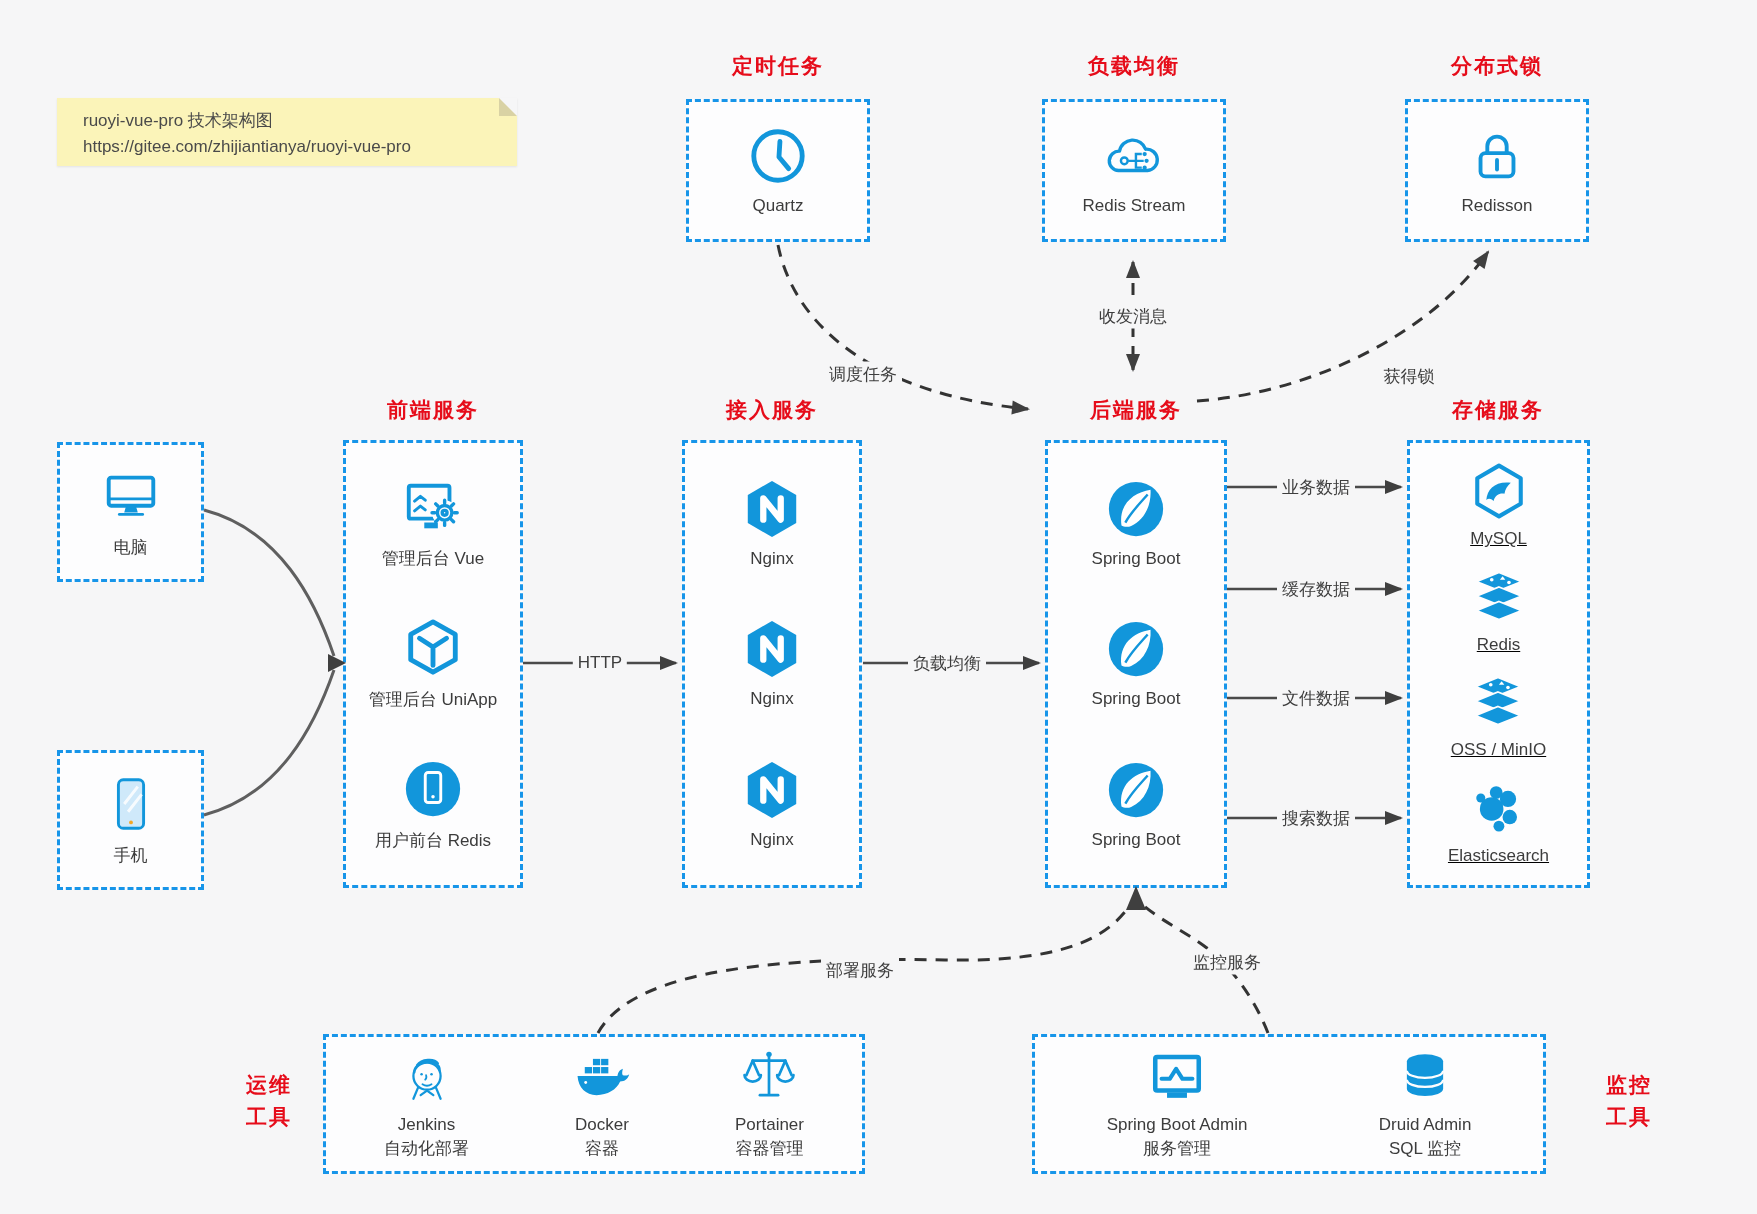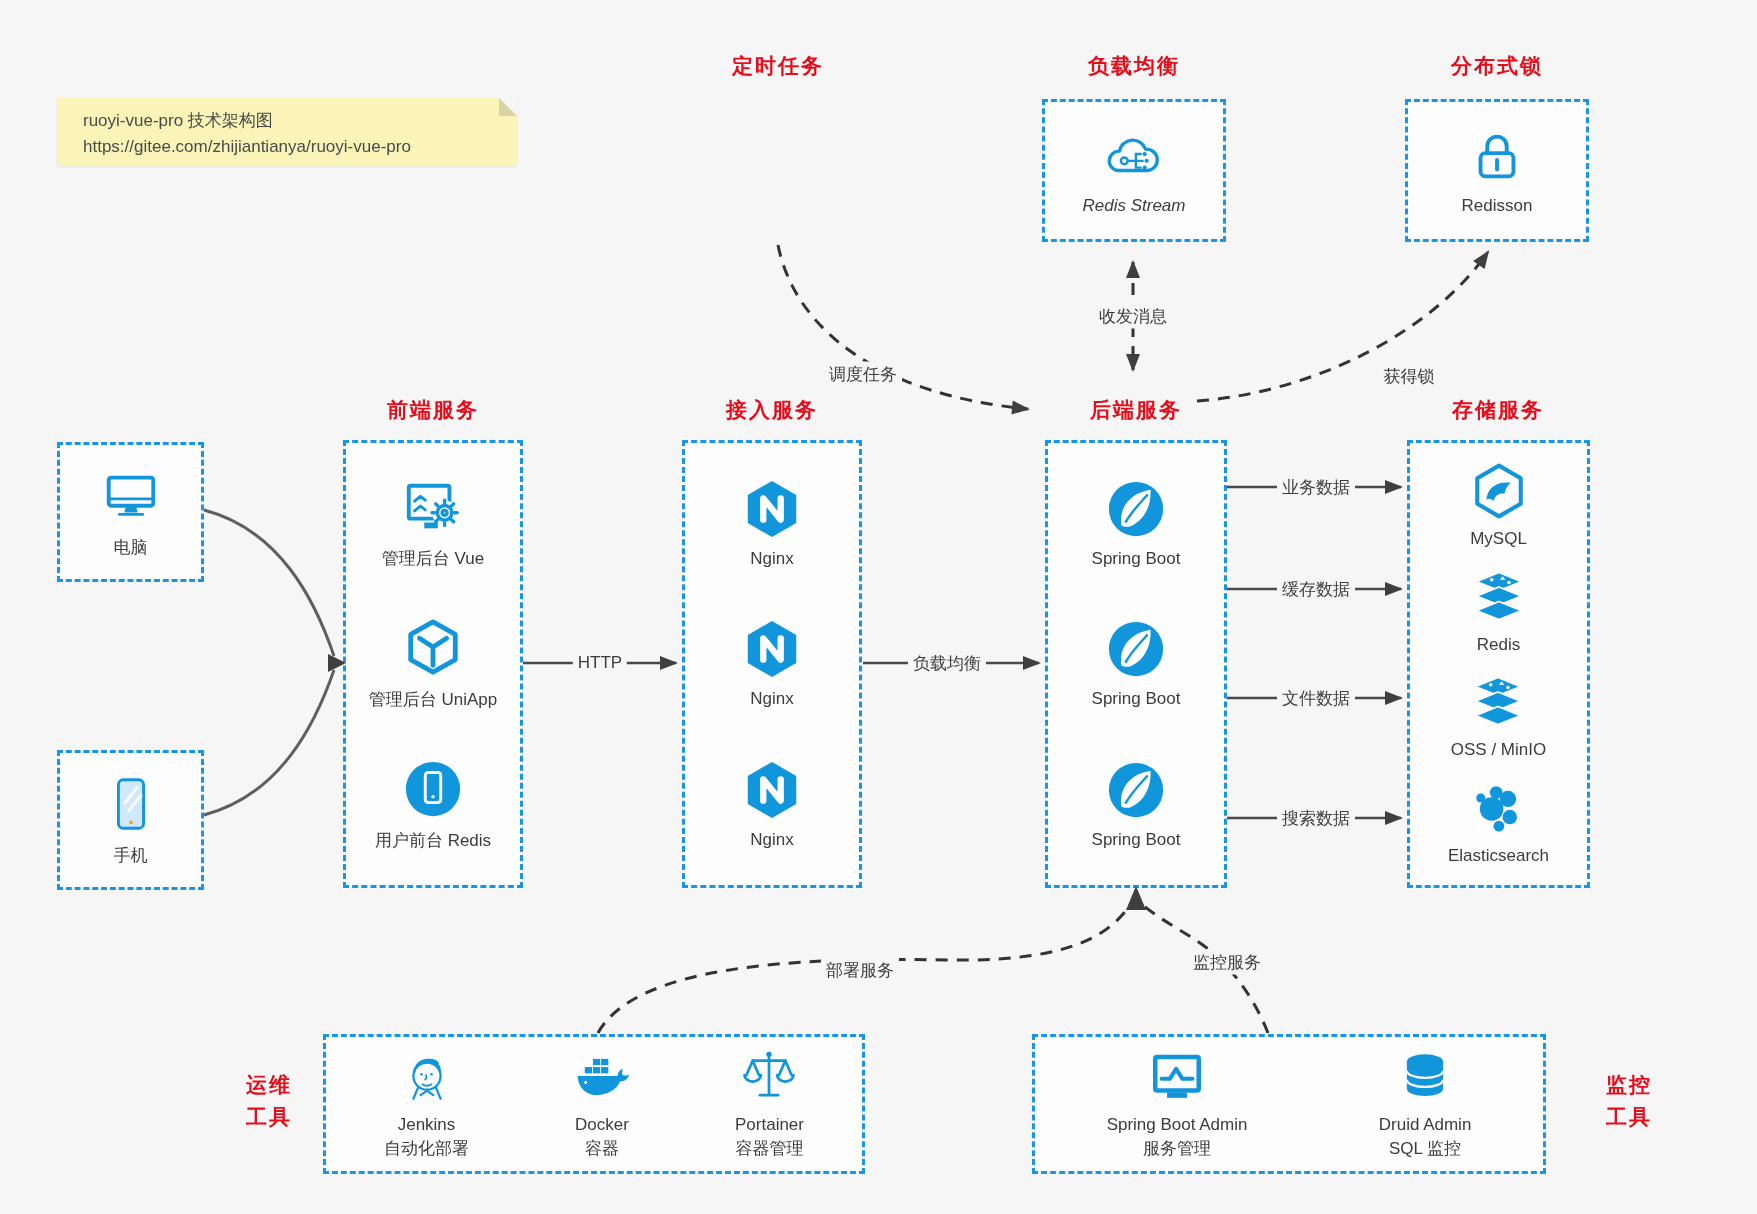--- a/index.html
+++ b/index.html
@@ -181,21 +181,29 @@
     <div class="txt">
       <div>ruoyi-vue-pro 技术架构图</div>
       <div>https://gitee.com/zhijiantianya/ruoyi-vue-pro</div>
     </div>
   </div>
 
   <div class="group-title" style="left:778px;top:52px;">定时任务</div>
   <div class="group-title" style="left:1134px;top:52px;">负载均衡</div>
   <div class="group-title" style="left:1497px;top:52px;">分布式锁</div>
 
-  <div class="dashed-box single-box" style="left:1042px;top:99px;width:184px;height:143px;font-style:italic;">
+  <div class="dashed-box single-box" style="left:686px;top:99px;width:184px;height:143px;">
+    <div class="node">
+      <svg class="icon">
+          <use href="#i-clock"></use>
+        </svg>
+      <div class="label">Quartz</div>
+    </div>
+  </div>
+  <div class="dashed-box single-box" style="left:1042px;top:99px;width:184px;height:143px;">
     <div class="node">
       <svg class="icon">
           <use href="#i-cloud"></use>
         </svg>
       <div class="label">Redis Stream</div>
     </div>
   </div>
   <div class="dashed-box single-box" style="left:1405px;top:99px;width:184px;height:143px;">
     <div class="node">
       <svg class="icon">
@@ -283,21 +291,21 @@
       <div class="label">Spring Boot</div>
     </div>
     <div class="node">
       <svg class="icon">
           <use href="#i-spring"></use>
         </svg>
       <div class="label">Spring Boot</div>
     </div>
   </div>
 
-  <div class="dashed-box col-box" style="left:1407px;top:440px;width:183px;height:448px;">
+  <div class="dashed-box col-box" style="left:1407px;top:440px;width:183px;height:448px;text-decoration:underline;">
     <div class="node">
       <svg class="icon" style="width:58px;height:58px">
           <use href="#i-mysql"></use>
         </svg>
       <div class="label">MySQL</div>
     </div>
     <div class="node">
       <svg class="icon" style="width:58px;height:58px">
           <use href="#i-stack"></use>
         </svg>

